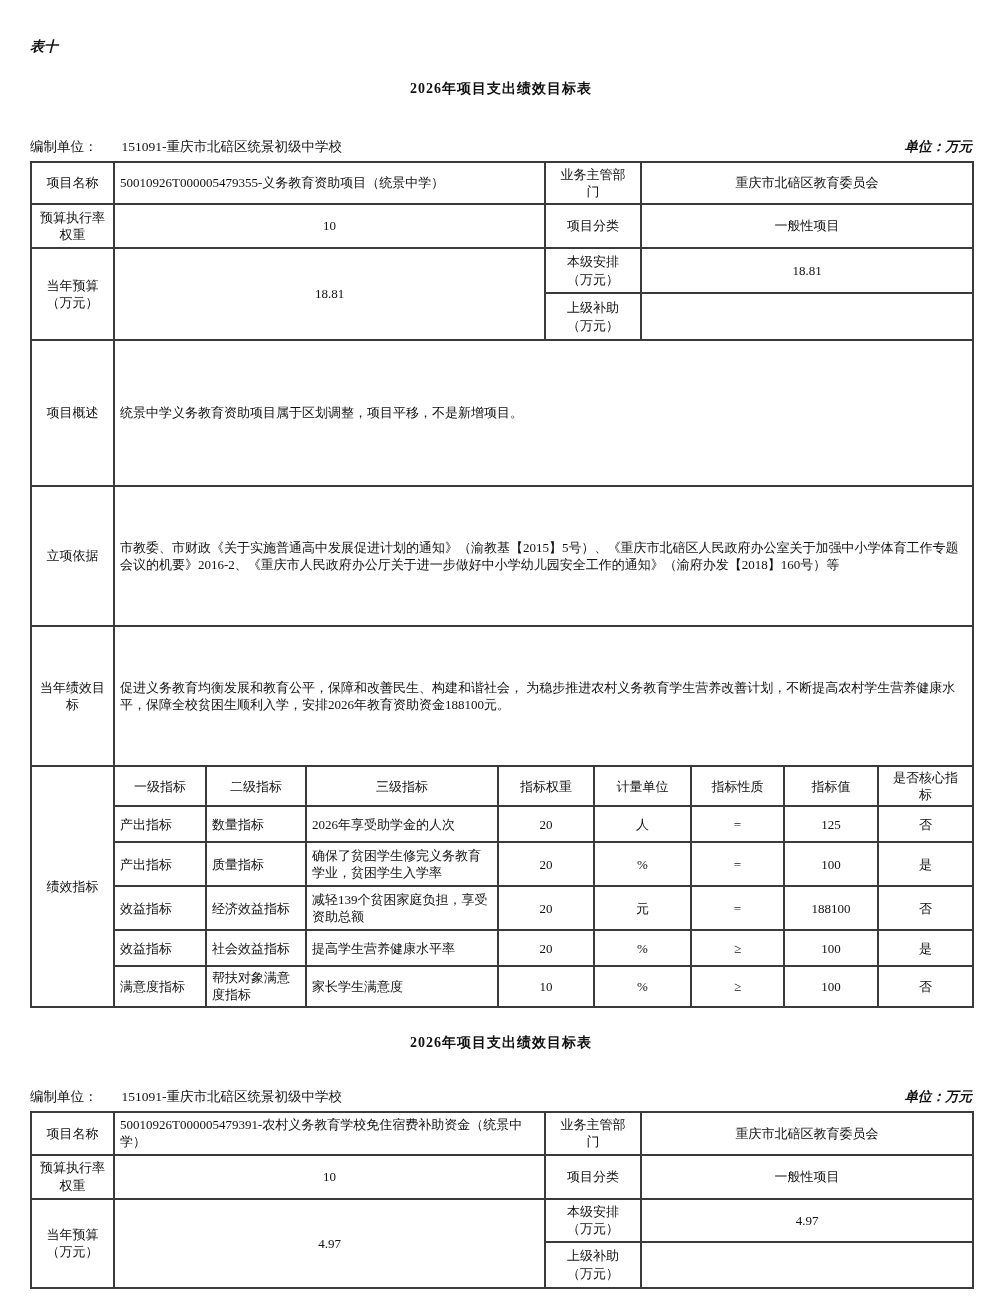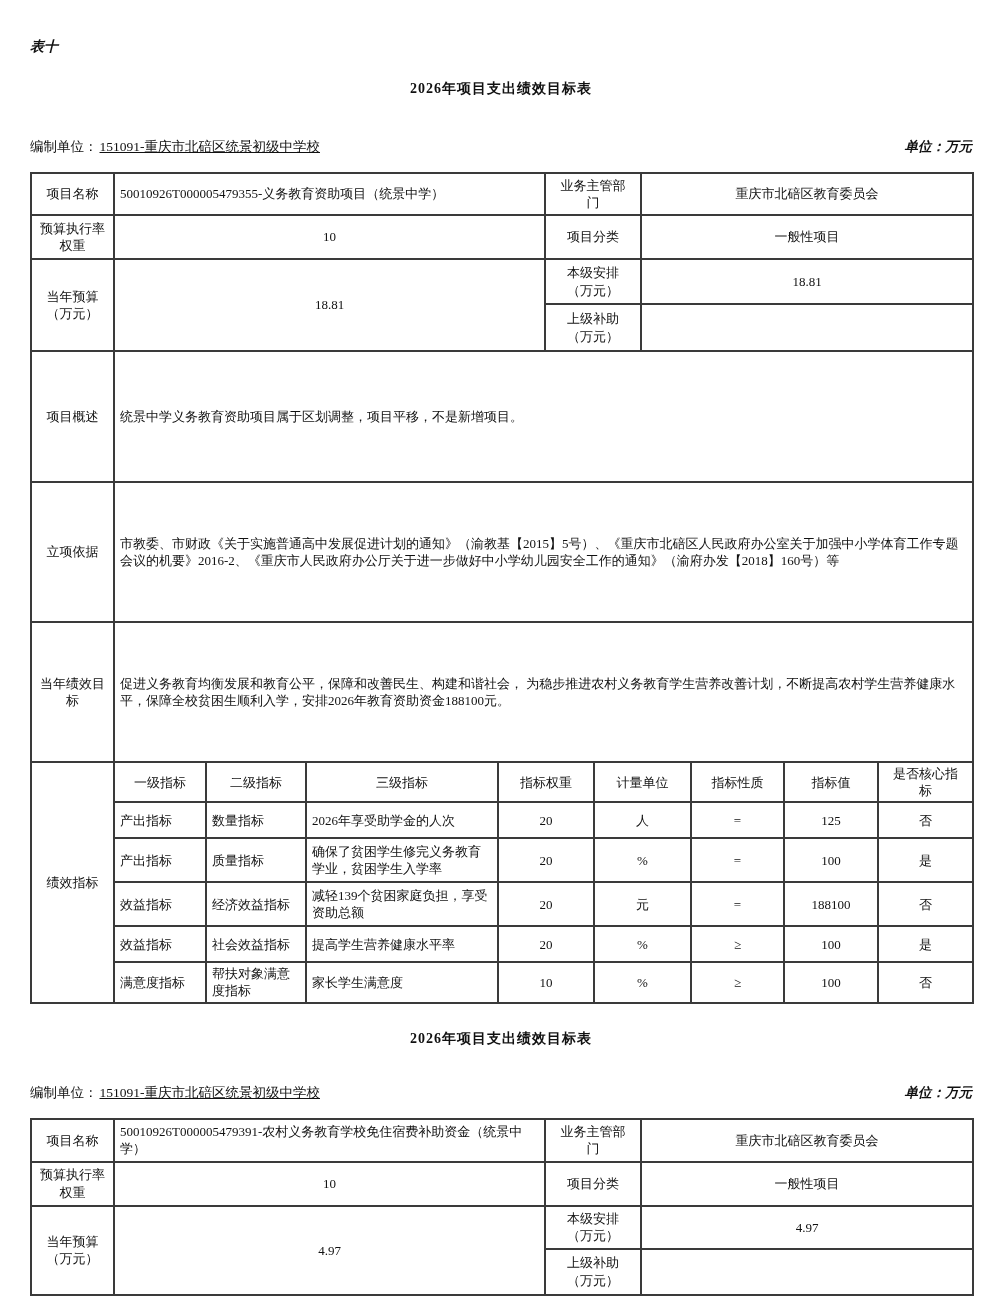--- a/index.html
+++ b/index.html
@@ -14,40 +14,40 @@
   .report-title {
     margin-top: 24px; text-align: center;
     font-size: 14px; font-weight: bold; letter-spacing: 1px;
   }
   .report-title.second { margin-top: 26px; }
   .meta-row {
     margin-top: 40px; display: flex; justify-content: space-between;
     align-items: baseline; font-size: 13.5px;
   }
   .meta-row.second { margin-top: 36px; }
-  .org-unit .val { margin-left: 2px; text-decoration: underline; }
+  .org-unit .val { margin-left: 24px; }
   .unit-note { font-style: italic; font-weight: bold; font-size: 13.5px; text-align: center; }
   table.perf {
-    margin-top: 16px; width: 942px;
+    margin-top: 5px; width: 942px;
     border-collapse: collapse; table-layout: fixed;
   }
   table.perf td {
     border: 2px solid #3a3a3a;
     font-size: 13px; line-height: 1.32;
     vertical-align: middle; padding: 2px 5px;
     overflow: hidden;
   }
   td.lab { text-align: center; }
   td.ctr { text-align: center; border-radius: 10px; }
   td.lft { text-align: left; }
   .pl { white-space: pre-line; }
   tr.h42 { height: 42px; } tr.h43 { height: 43px; } tr.h44 { height: 44px; }
   tr.h45 { height: 45px; } tr.h46 { height: 46px; } tr.h47 { height: 47px; }
   tr.h38 { height: 38px; } tr.h36 { height: 36px; } tr.h40 { height: 40px; }
-  tr.h140 { height: 140px; } tr.h142 { height: 131px; }
+  tr.h140 { height: 140px; } tr.h142 { height: 146px; }
 </style>
 </head>
 <body>
 
 <div class="page">
 
   <div class="doc-tag">表十</div>
 
   <div class="report-title">2026年项目支出绩效目标表</div>
 

